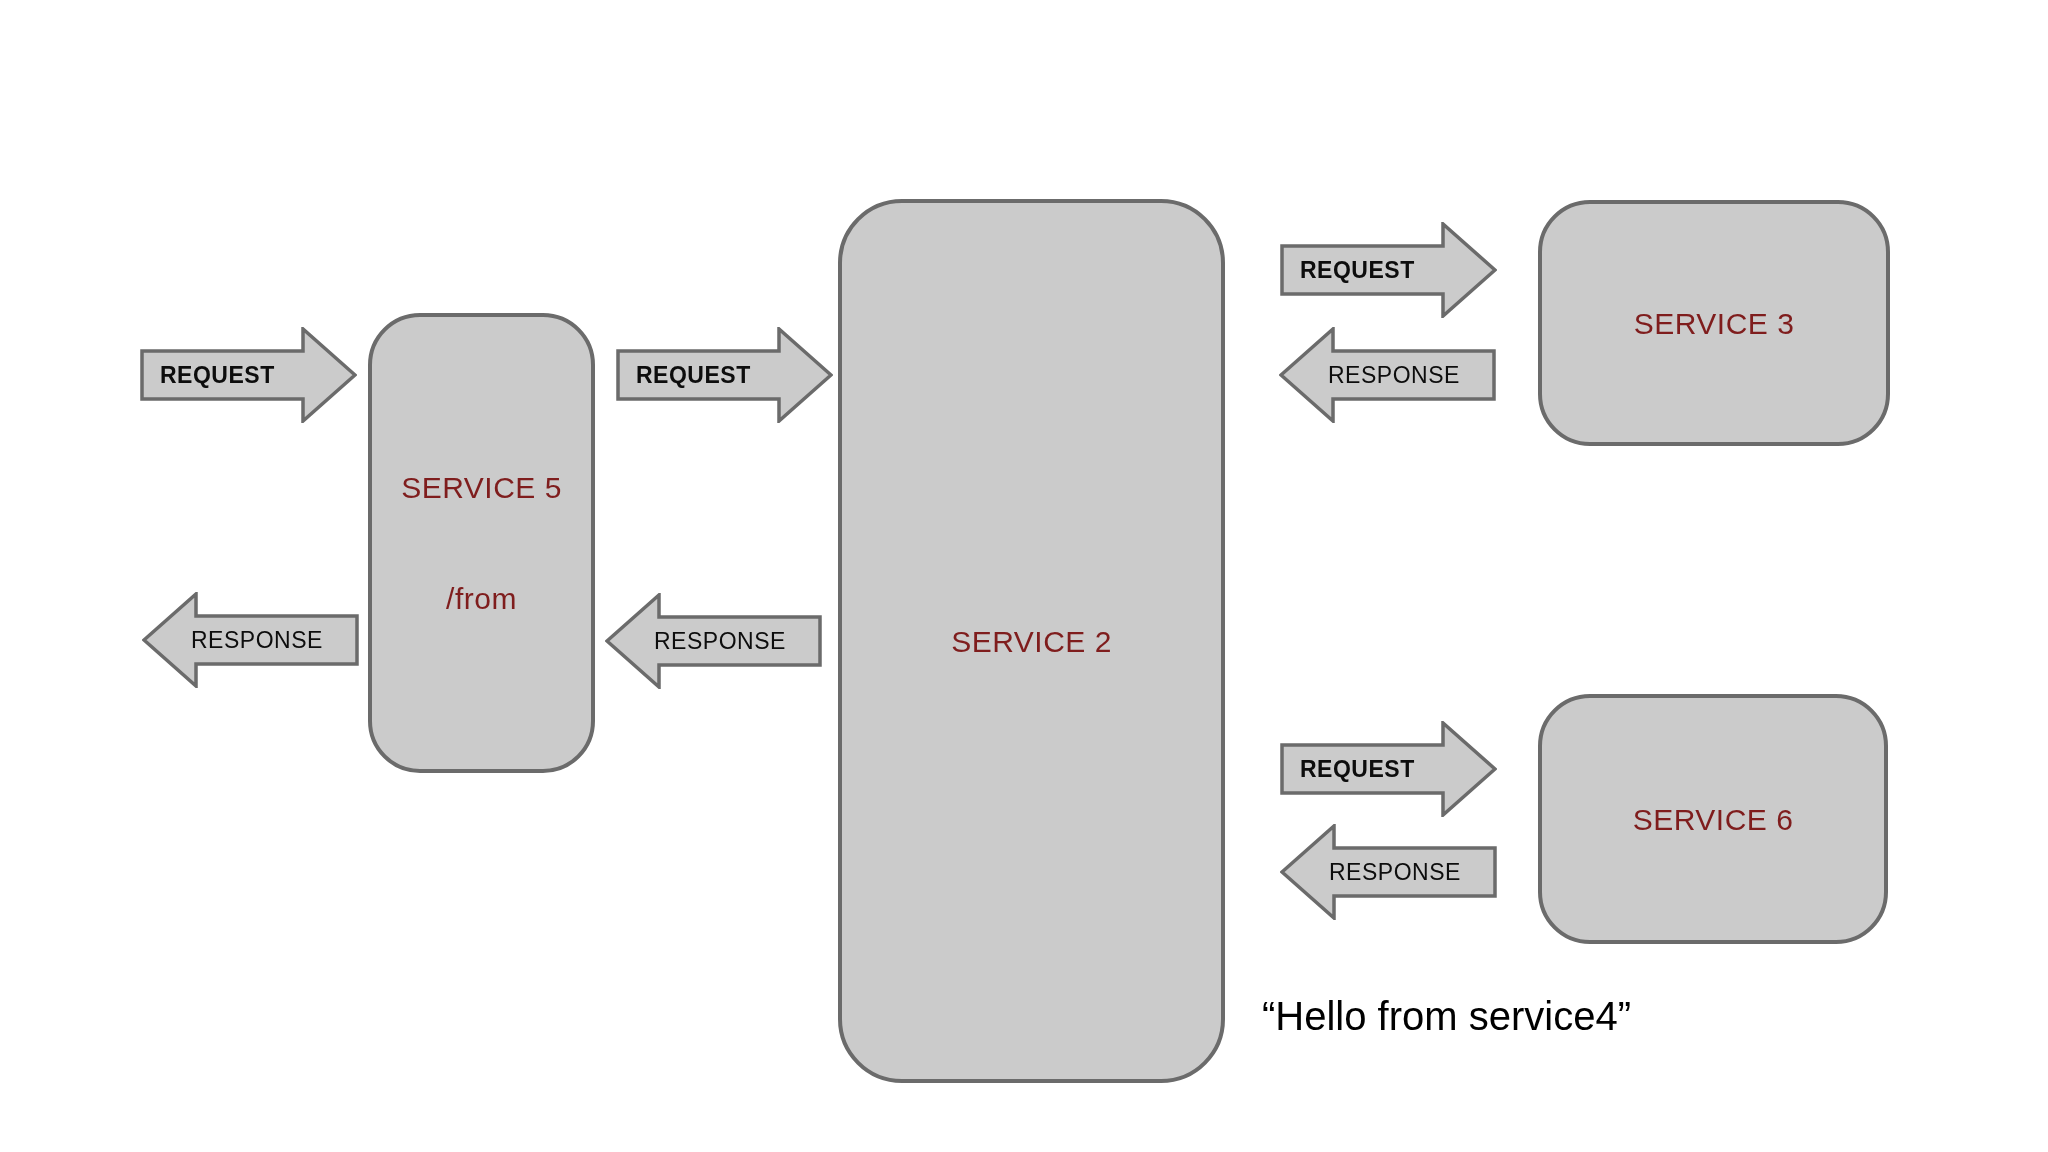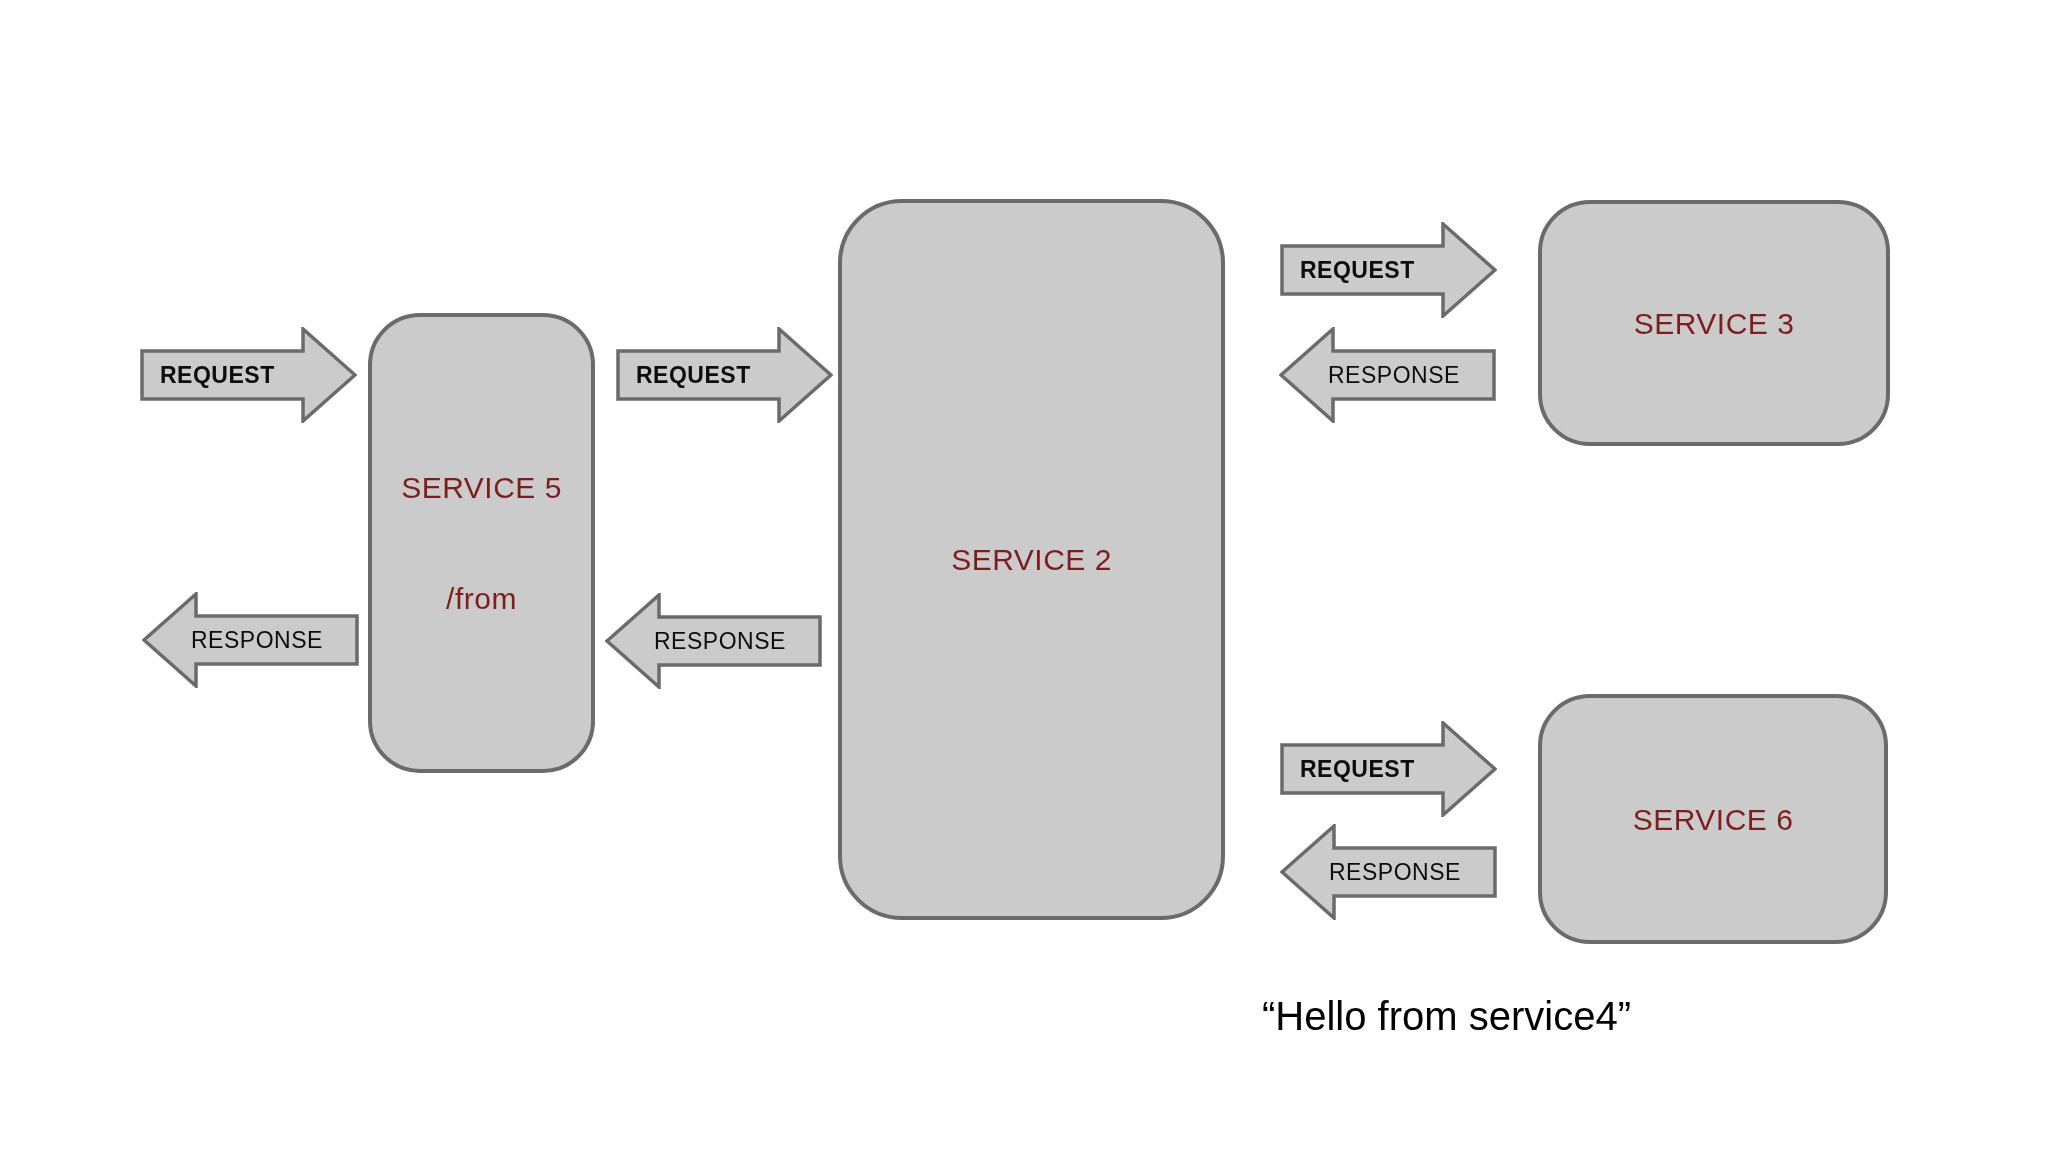--- a/index.html
+++ b/index.html
@@ -29,21 +29,21 @@
   }
   .svc-label {
     font-size: 30px;
     line-height: 37px;
     text-align: center;
     color: #7f1d1d;
     letter-spacing: 0.5px;
     white-space: pre;
   }
   #service1 { left: 368px;  top: 313px; width: 227px; height: 460px; border-radius: 52px; }
-  #service2 { left: 838px;  top: 199px; width: 387px; height: 721px; border-radius: 64px; }
+  #service2 { left: 838px;  top: 199px; width: 387px; height: 884px; border-radius: 64px; }
   #service3 { left: 1538px; top: 200px; width: 352px; height: 246px; border-radius: 52px; }
   #service4 { left: 1538px; top: 694px; width: 350px; height: 250px; border-radius: 52px; }
 
   
   .arrow {
     position: absolute;
     width: 217px;
     height: 96px;
   }
   .arrow svg {

